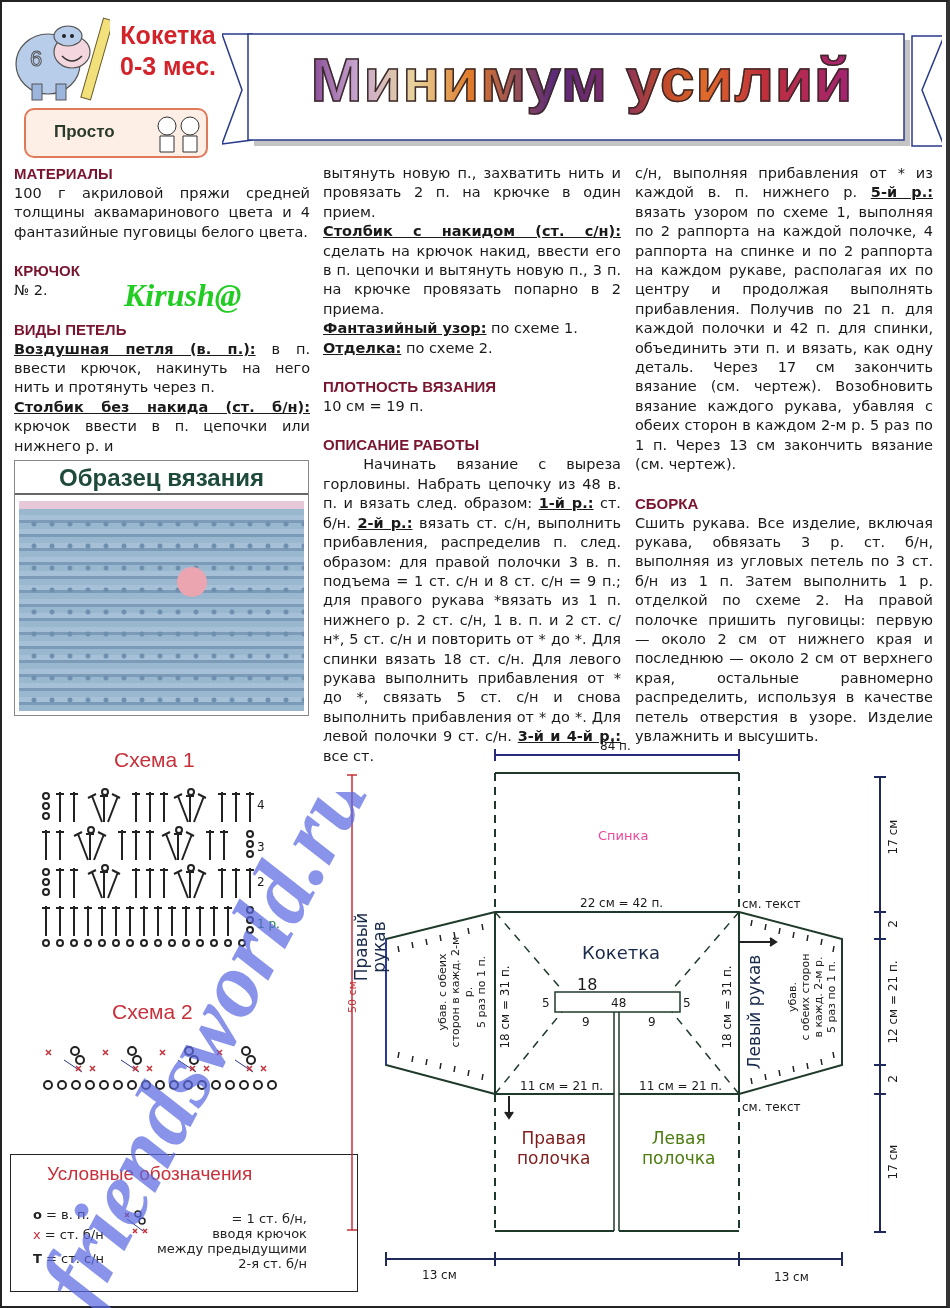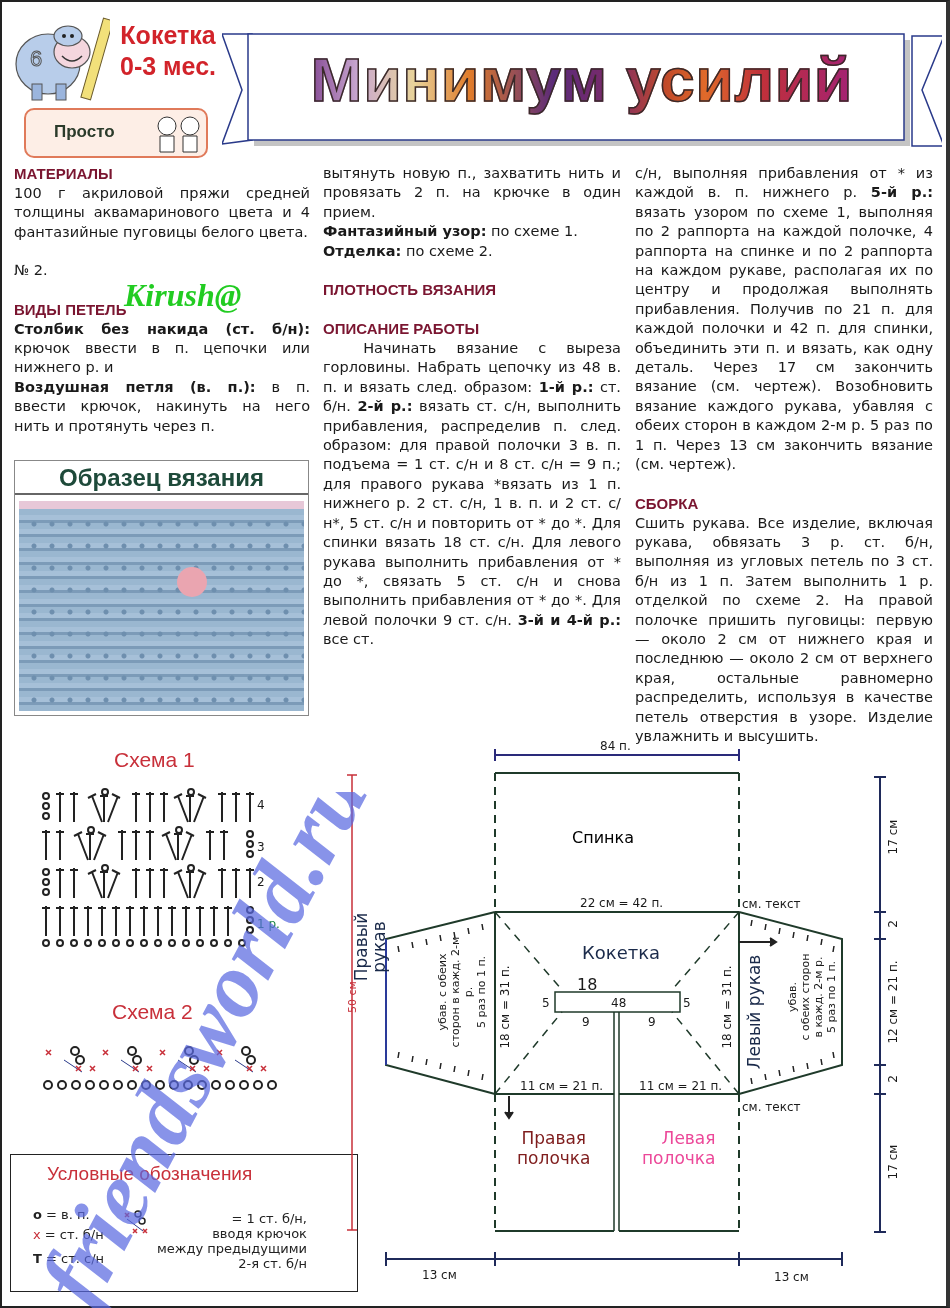--- a/index.html
+++ b/index.html
@@ -15,21 +15,21 @@
   .level-text { left: 28px; top: 12px; font-family: "Liberation Sans", sans-serif; font-weight: bold; font-size: 17px; color: #2b3b2b; }
   .banner { left: 220px; top: 30px; width: 720px; height: 120px; }
   .banner-title { left: 300px; top: 42px; width: 560px; text-align: center; font-family: "Liberation Sans", sans-serif; font-weight: 900; font-size: 62px; letter-spacing: 1px;
     background: linear-gradient(90deg,#7a3a8a 0%,#c9a8d0 10%,#e8d39a 20%,#e07b2a 30%,#5a2a7a 45%,#7a2a6a 55%,#c24a2a 65%,#e06a2a 72%,#c0303a 82%,#a0207a 100%);
     -webkit-background-clip: text; background-clip: text; color: transparent; -webkit-text-stroke: 1.5px #3a2a2a; }
 
   
   .col { font-size: 14.5px; line-height: 19.4px; text-align: justify; }
   .col p { margin: 0; }
   .h { font-family: "Liberation Sans", sans-serif; font-weight: bold; color: #7a1530; font-size: 15px; line-height: 20px; display: block; }
-  .b { font-weight: bold; }
+  .b { font-weight: bold; text-decoration: underline; }
   .gap { height: 19px; }
   .col1 { left: 12px; top: 162px; width: 296px; }
   .col2 { left: 321px; top: 162px; width: 298px; }
   .col3 { left: 633px; top: 162px; width: 298px; }
   .sig { left: 122px; top: 275px; font-family: "Liberation Serif", serif; font-style: italic; font-weight: bold; font-size: 32px; color: #22cc22; }
 
   
   .sample { left: 12px; top: 458px; width: 295px; height: 256px; border: 1px solid #888; }
   .sample-title { left: 0; top: 0; width: 293px; height: 34px; border-bottom: 2px solid #666; font-family: "Liberation Sans", sans-serif; font-size: 24px; color: #1e4a3a; font-weight: bold; text-align: center; line-height: 34px; }
   .sample-photo { left: 4px; top: 40px; width: 285px; height: 210px;
@@ -84,41 +84,44 @@
     <polygon points="690,4 722,4 700,58 722,114 690,114" fill="#fff" stroke="#2a3a8a" stroke-width="1.5"></polygon>
     <rect x="32" y="8" width="656" height="106" fill="#8a8a8a" opacity="0.5"></rect>
     <rect x="26" y="2" width="656" height="106" fill="#fff" stroke="#2a3a8a" stroke-width="1.5"></rect>
   </svg>
   <div class="abs banner-title">Минимум усилий</div>
 
   <div class="abs col col1">
     <span class="h">МАТЕРИАЛЫ</span>
     <p>100 г акриловой пряжи средней толщины аквамаринового цвета и 4 фантазийные пуговицы белого цвета.</p>
     <div class="gap"></div>
+    <span class="h">КРЮЧОК</span>
     <p>№ 2.</p>
     <div class="gap"></div>
     <span class="h">ВИДЫ ПЕТЕЛЬ</span>
+    <p><span class="b">Воздушная петля (в. п.):</span><span> в п. ввести крючок, накинуть на него нить и протянуть через п.</span></p>
     <p><span class="b">Столбик без накида (ст. б/н):</span><span> крючок ввести в п. цепочки или нижнего р. и</span></p>
-    <p><span class="b">Воздушная петля (в. п.):</span><span> в п. ввести крючок, накинуть на него нить и протянуть через п.</span></p>
   </div>
   <div class="abs sig">Kirush@</div>
 
   <div class="abs sample">
     <div class="abs sample-title">Образец вязания</div>
     <div class="abs sample-photo">
       <div class="abs button-pink"></div>
     </div>
   </div>
 
   <div class="abs col col2">
     <p>вытянуть новую п., захватить нить и провязать 2 п. на крючке в один прием.</p>
+    <p><span class="b">Столбик с накидом (ст. с/н):</span><span> сделать на крючок накид, ввести его в п. цепочки и вытянуть новую п., 3 п. на крючке провязать попарно в 2 приема.</span></p>
     <p style="text-align:left"><span class="b">Фантазийный узор:</span><span> по схеме 1.</span></p>
     <p style="text-align:left"><span class="b">Отделка:</span><span> по схеме 2.</span></p>
     <div class="gap"></div>
     <span class="h">ПЛОТНОСТЬ ВЯЗАНИЯ</span>
+    <p>10 см = 19 п.</p>
     <div class="gap"></div>
     <span class="h">ОПИСАНИЕ РАБОТЫ</span>
     <p>&nbsp;&nbsp;<span>Начинать вязание с выреза горловины. Набрать цепочку из 48 в. п. и вязать след. образом: </span><span class="b">1-й р.:</span><span> ст. б/н. </span><span class="b">2-й р.:</span><span> вязать ст. с/н, выполнить прибавления, распределив п. след. образом: для правой полочки 3 в. п. подъема = 1 ст. с/н и 8 ст. с/н = 9 п.; для правого рукава *вязать из 1 п. нижнего р. 2 ст. с/н, 1 в. п. и 2 ст. с/н*, 5 ст. с/н и повторить от * до *. Для спинки вязать 18 ст. с/н. Для левого рукава выполнить прибавления от * до *, связать 5 ст. с/н и снова выполнить прибавления от * до *. Для левой полочки 9 ст. с/н. </span><span class="b">3-й и 4-й р.:</span><span> все ст.</span></p>
   </div>
 
   <div class="abs col col3">
     <p><span>с/н, выполняя прибавления от * из каждой в. п. нижнего р. </span><span class="b">5-й р.:</span><span> вязать узором по схеме 1, выполняя по 2 раппорта на каждой полочке, 4 раппорта на спинке и по 2 раппорта на каждом рукаве, располагая их по центру и продолжая выполнять прибавления. Получив по 21 п. для каждой полочки и 42 п. для спинки, объединить эти п. и вязать, как одну деталь. Через 17 см закончить вязание (см. чертеж). Возобновить вязание каждого рукава, убавляя с обеих сторон в каждом 2-м р. 5 раз по 1 п. Через 13 см закончить вязание (см. чертеж).</span></p>
     <div class="gap"></div>
     <span class="h">СБОРКА</span>
     <p>Сшить рукава. Все изделие, включая рукава, обвязать 3 р. ст. б/н, выполняя из угловых петель по 3 ст. б/н из 1 п. Затем выполнить 1 р. отделкой по схеме 2. На правой полочке пришить пуговицы: первую — около 2 см от нижнего края и последнюю — около 2 см от верхнего края, остальные равномерно распределить, используя в качестве петель отверстия в узоре. Изделие увлажнить и высушить.</p>
@@ -294,39 +297,39 @@
       <g stroke="#222" stroke-width="1.5">
         <path d="M396 944 l1 6 M410 940 l1 6 M424 937 l1 6 M438 933 l1 6 M452 930 l1 6 M466 926 l1 6 M480 922 l1 6"></path>
         <path d="M396 1056 l1 -6 M410 1060 l1 -6 M424 1063 l1 -6 M438 1067 l1 -6 M452 1070 l1 -6 M466 1074 l1 -6 M480 1078 l1 -6"></path>
         <path d="M750 918 l-1 6 M764 922 l-1 6 M778 926 l-1 6 M792 930 l-1 6 M806 933 l-1 6 M820 937 l-1 6 M832 944 l-1 6"></path>
         <path d="M750 1082 l-1 -6 M764 1078 l-1 -6 M778 1074 l-1 -6 M792 1070 l-1 -6 M806 1067 l-1 -6 M820 1063 l-1 -6 M832 1056 l-1 -6"></path>
       </g>
     </g>
   </svg>
 
   <div class="abs" style="left:598px;top:737px;font-size:12px">84 п.</div>
-  <div class="abs" style="left:570px;top:826px;font-size:16px;color:#000000">Спинка</div>
+  <div class="abs" style="left:596px;top:826px;font-size:13px;color:#ec4899">Спинка</div>
   <div class="abs" style="left:578px;top:894px;font-size:12px">22 см = 42 п.</div>
   <div class="abs" style="left:740px;top:895px;font-size:12px">см. текст</div>
   <div class="abs" style="left:740px;top:1098px;font-size:12px">см. текст</div>
   <div class="abs" style="left:580px;top:940px;font-size:18px;color:#1a2a4a">Кокетка</div>
   <div class="abs" style="left:575px;top:973px;font-size:16px">18</div>
   <div class="abs" style="left:609px;top:994px;font-size:12px">48</div>
   <div class="abs" style="left:540px;top:994px;font-size:12px">5</div>
   <div class="abs" style="left:681px;top:994px;font-size:12px">5</div>
   <div class="abs" style="left:580px;top:1013px;font-size:12px">9</div>
   <div class="abs" style="left:646px;top:1013px;font-size:12px">9</div>
   <div class="abs" style="left:518px;top:1077px;font-size:12px">11 см = 21 п.</div>
   <div class="abs" style="left:637px;top:1077px;font-size:12px">11 см = 21 п.</div>
 
   <div class="abs" style="left:515px;top:1126px;font-size:17px;text-align:center;color:#7f1d1d">
     <div>Правая</div>
     <div>полочка</div>
   </div>
-  <div class="abs" style="left:640px;top:1126px;font-size:17px;text-align:right;color:#ec4899">
+  <div class="abs" style="left:640px;top:1126px;font-size:17px;text-align:center;color:#4d7c0f">
     <div>Левая</div>
     <div>полочка</div>
   </div>
 
   <div class="abs" style="left:350px;top:990px;transform:rotate(-90deg);transform-origin:left top;font-size:17px;line-height:18px;text-align:center;color:#1a2a4a;width:90px">
     <div>Правый</div>
     <div>рукав</div>
   </div>
   <div class="abs" style="left:434px;top:1050px;transform:rotate(-90deg);transform-origin:left top;font-size:11px;line-height:13px;text-align:center;width:120px">
     <div>убав. с обеих</div>

